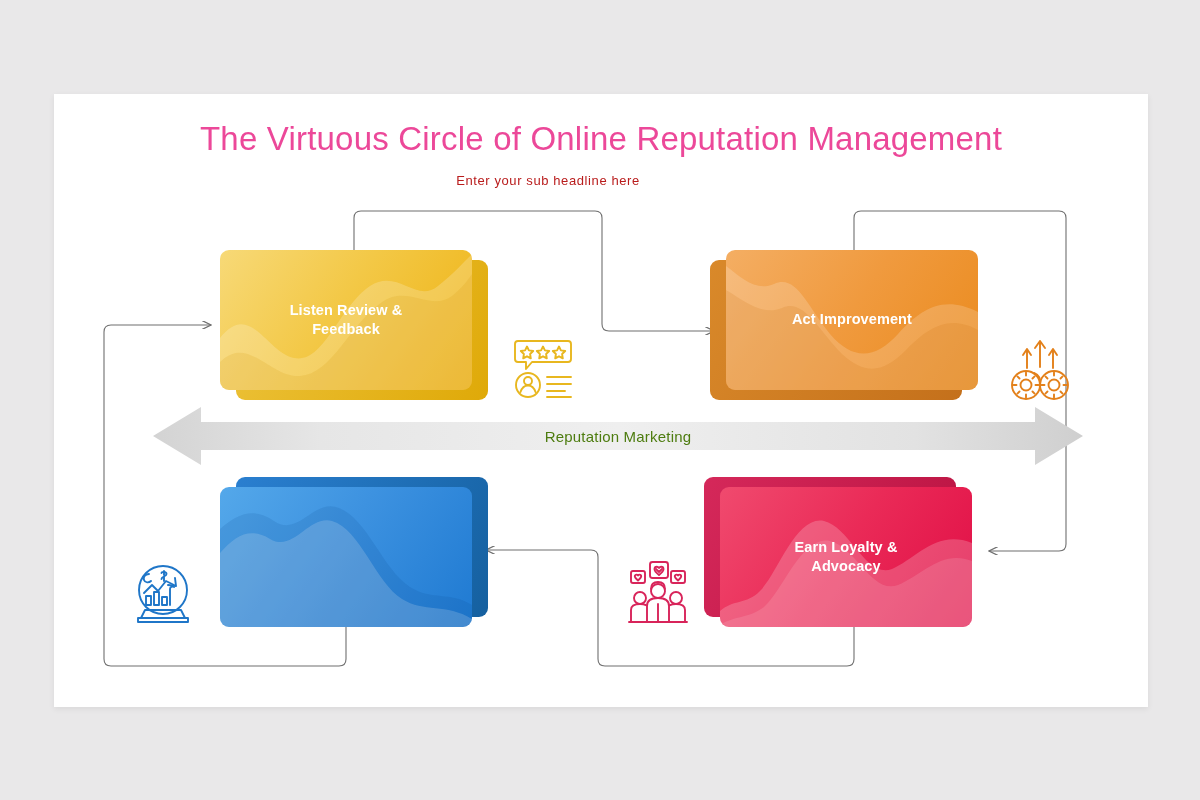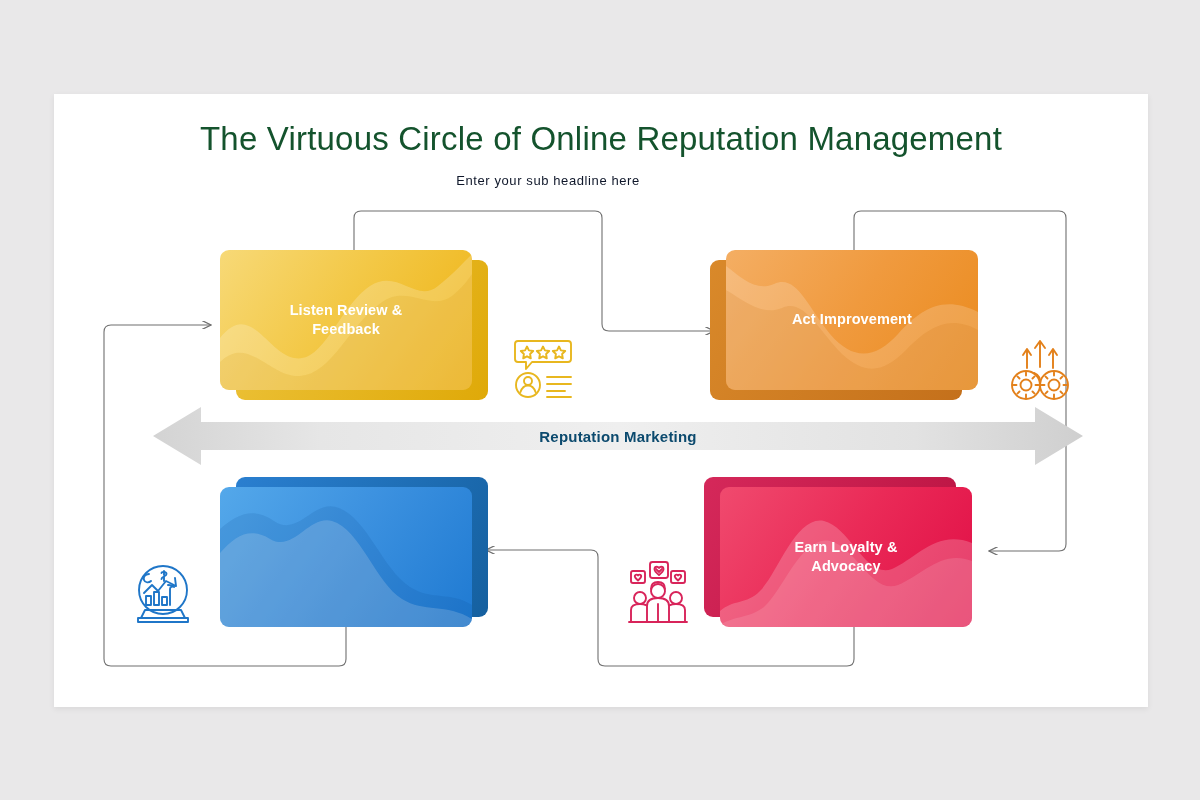--- a/index.html
+++ b/index.html
@@ -31,33 +31,33 @@
 
   
   #title {
     position: absolute;
     left: 0;
     top: 26px;
     width: 1094px;
     text-align: center;
     font-size: 33px;
     font-weight: 400;
-    color: #14532d;
+    color: #ec4899;
     letter-spacing: 0.2px;
     white-space: nowrap;
   }
 
   #subtitle {
     position: absolute;
     left: 0;
     top: 79px;
     width: 988px;
     text-align: center;
     font-size: 13px;
-    color: #0f172a;
+    color: #b91c1c;
     letter-spacing: 0.6px;
   }
 
   
   #connectors {
     position: absolute;
     left: 0; top: 0;
     width: 1094px;
     height: 613px;
     pointer-events: none;
@@ -72,22 +72,22 @@
     height: 62px;
   }
   #banner-label {
     position: absolute;
     left: 0; top: 0;
     width: 930px; height: 62px;
     display: flex;
     align-items: center;
     justify-content: center;
     font-size: 15px;
-    font-weight: bold;
-    color: #0c4a6e;
+    font-weight: normal;
+    color: #4d7c0f;
     letter-spacing: 0.2px;
   }
 
   
   .card-wrap {
     position: absolute;
     width: 268px;
     height: 150px;
   }
   .card-shadow {

